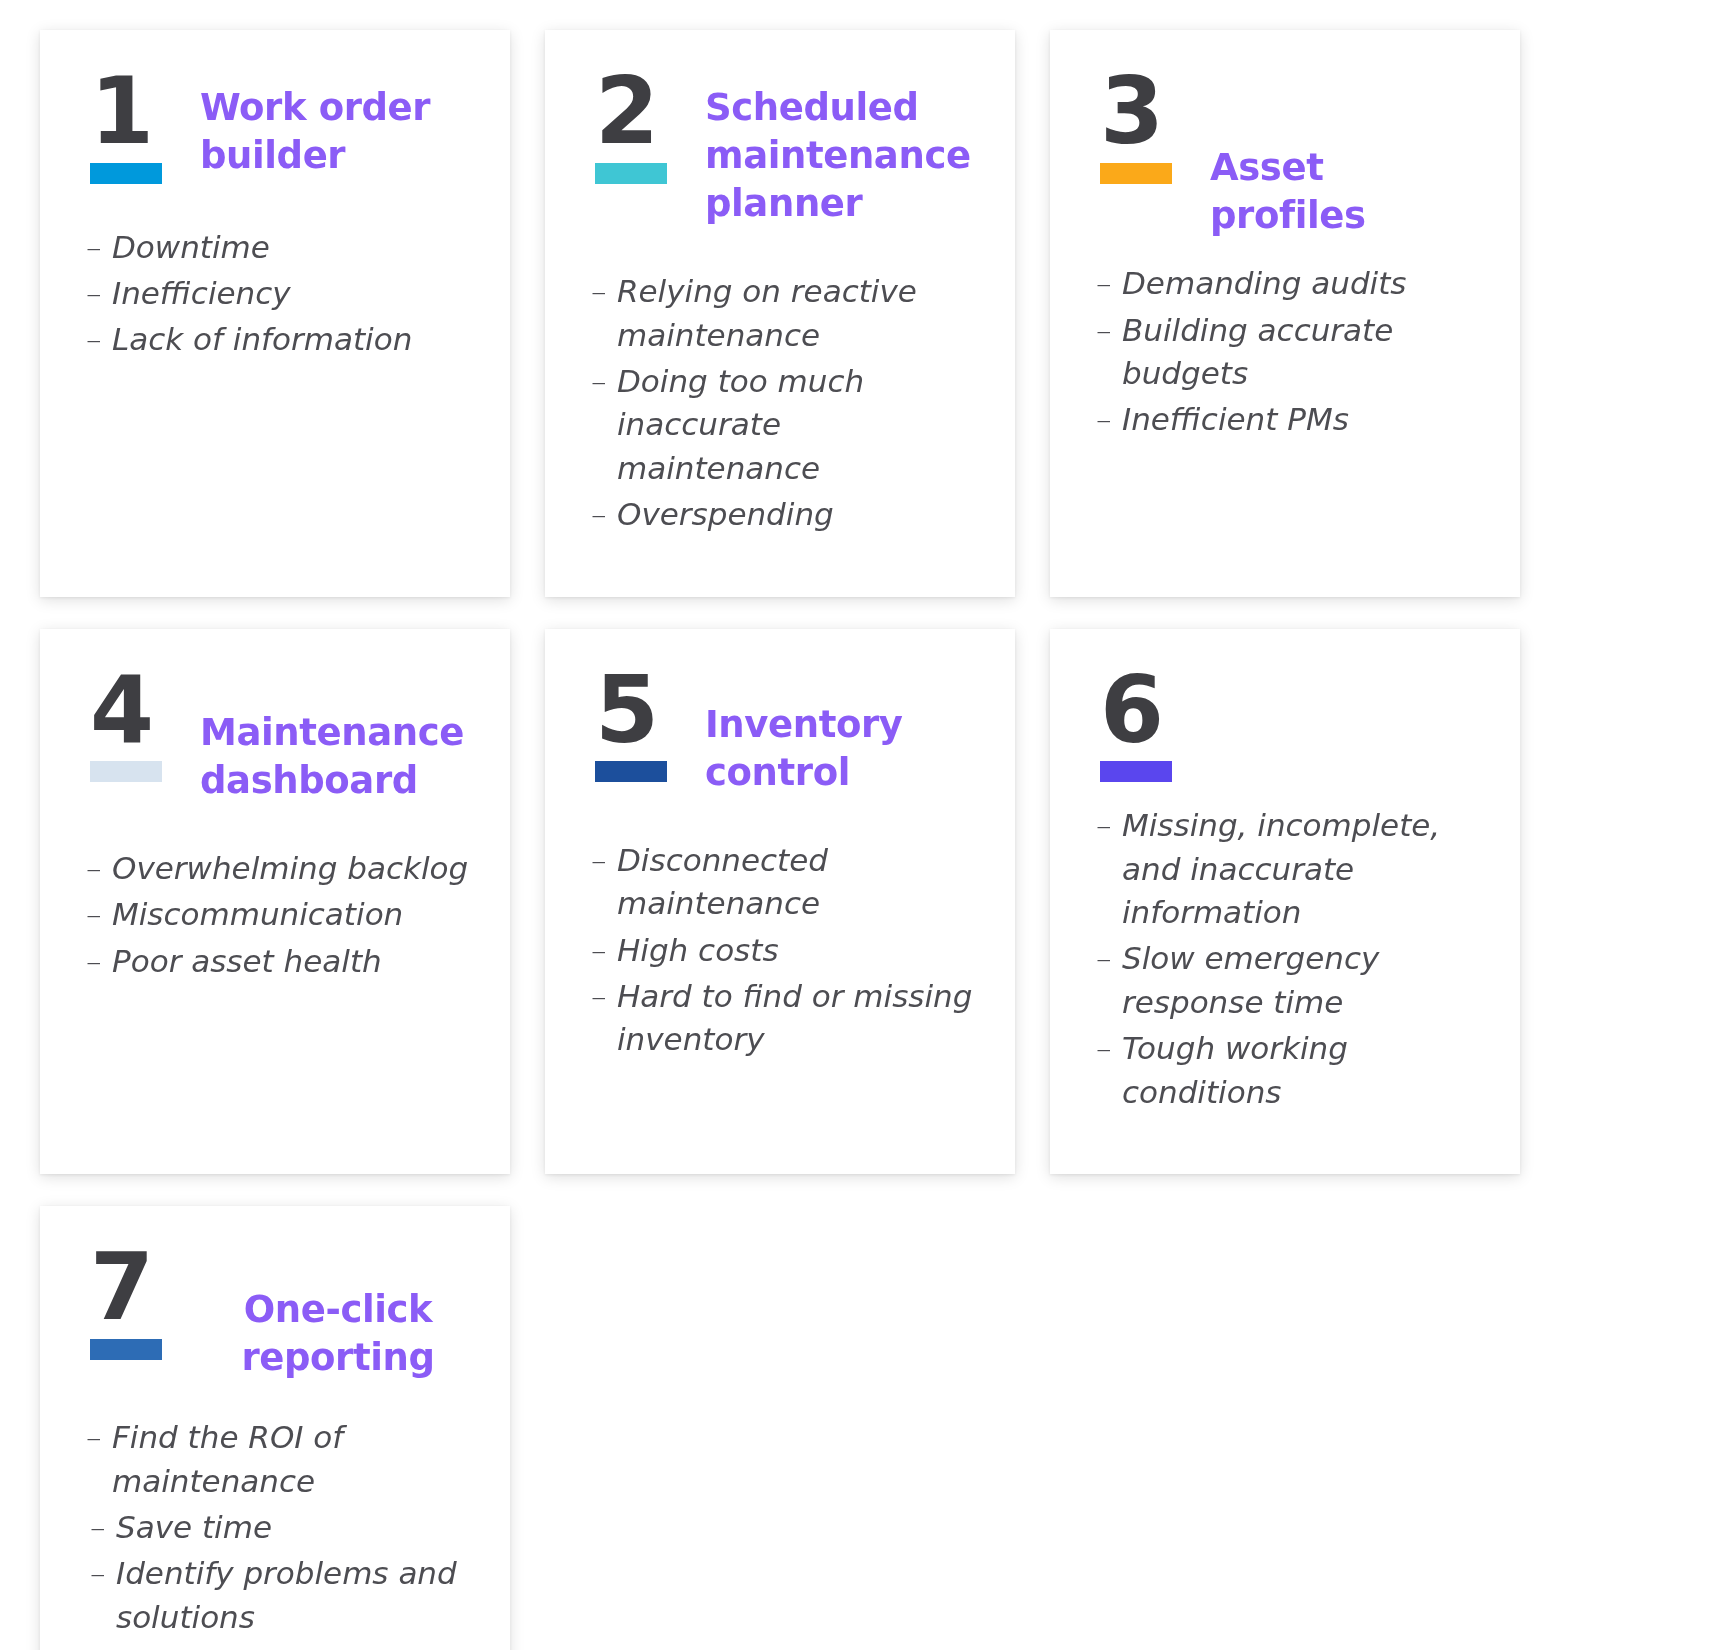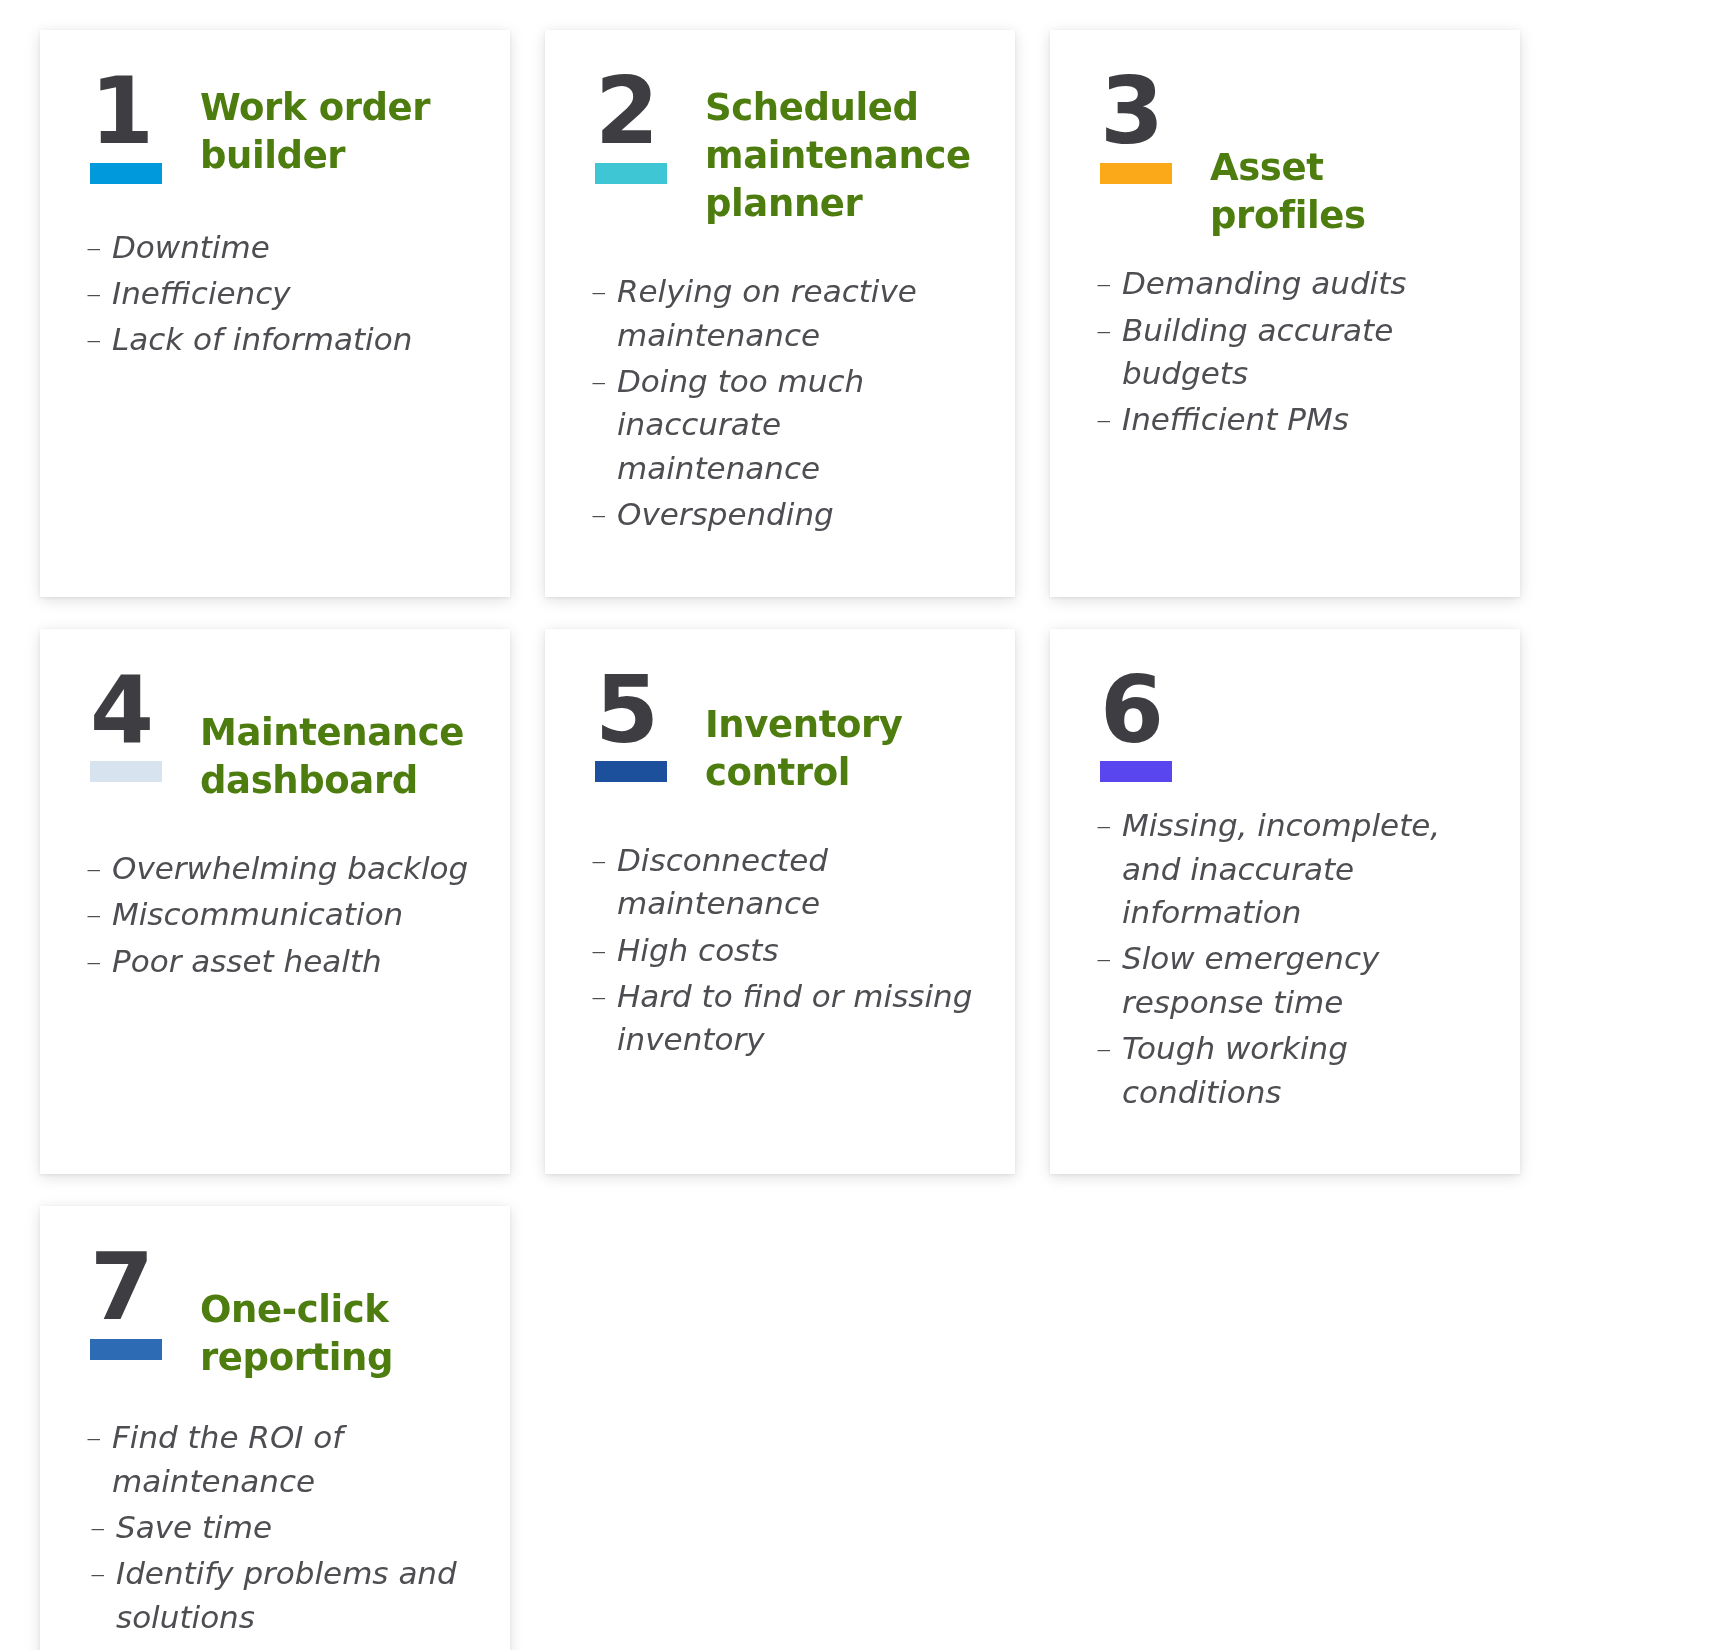--- a/index.html
+++ b/index.html
@@ -67,29 +67,29 @@
     margin-top: 8px;
     margin-left: 4px;
     width: 72px;
     height: 21px;
   }
   .title {
     font-family: "DejaVu Sans", sans-serif;
     font-weight: bold;
     font-size: 37px;
     line-height: 1.3;
-    color: #4d7c0f;
+    color: #8b5cf6;
     letter-spacing: -0.4px;
     padding-top: 14px;
     max-width: 320px;
   }
   .card.c3 .title,
   .card.c6 .title { padding-top: 74px; }
   .card.c5 .title { padding-top: 32px; }
-  .card.c7 .title { padding-top: 40px; }
+  .card.c7 .title { padding-top: 40px; text-align: center; }
   .card.c4 .title { padding-top: 40px; }
 
   .bullets {
     margin-top: 42px;
     list-style: none;
     padding: 0;
   }
   .card.c3 .bullets,
   .card.c6 .bullets { margin-top: 22px; }
   .card.c7 .bullets { margin-top: 34px; }

